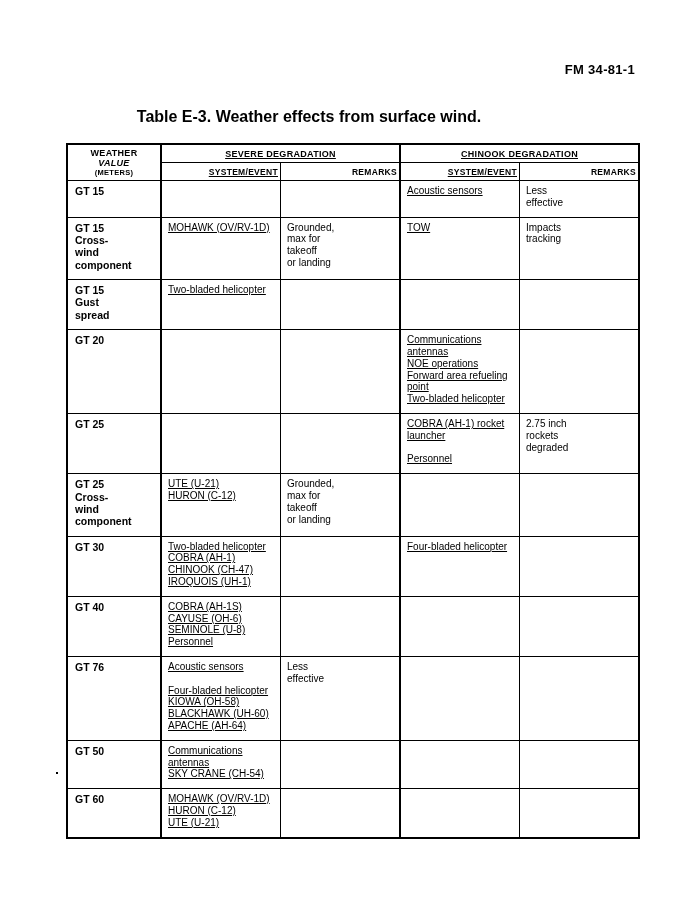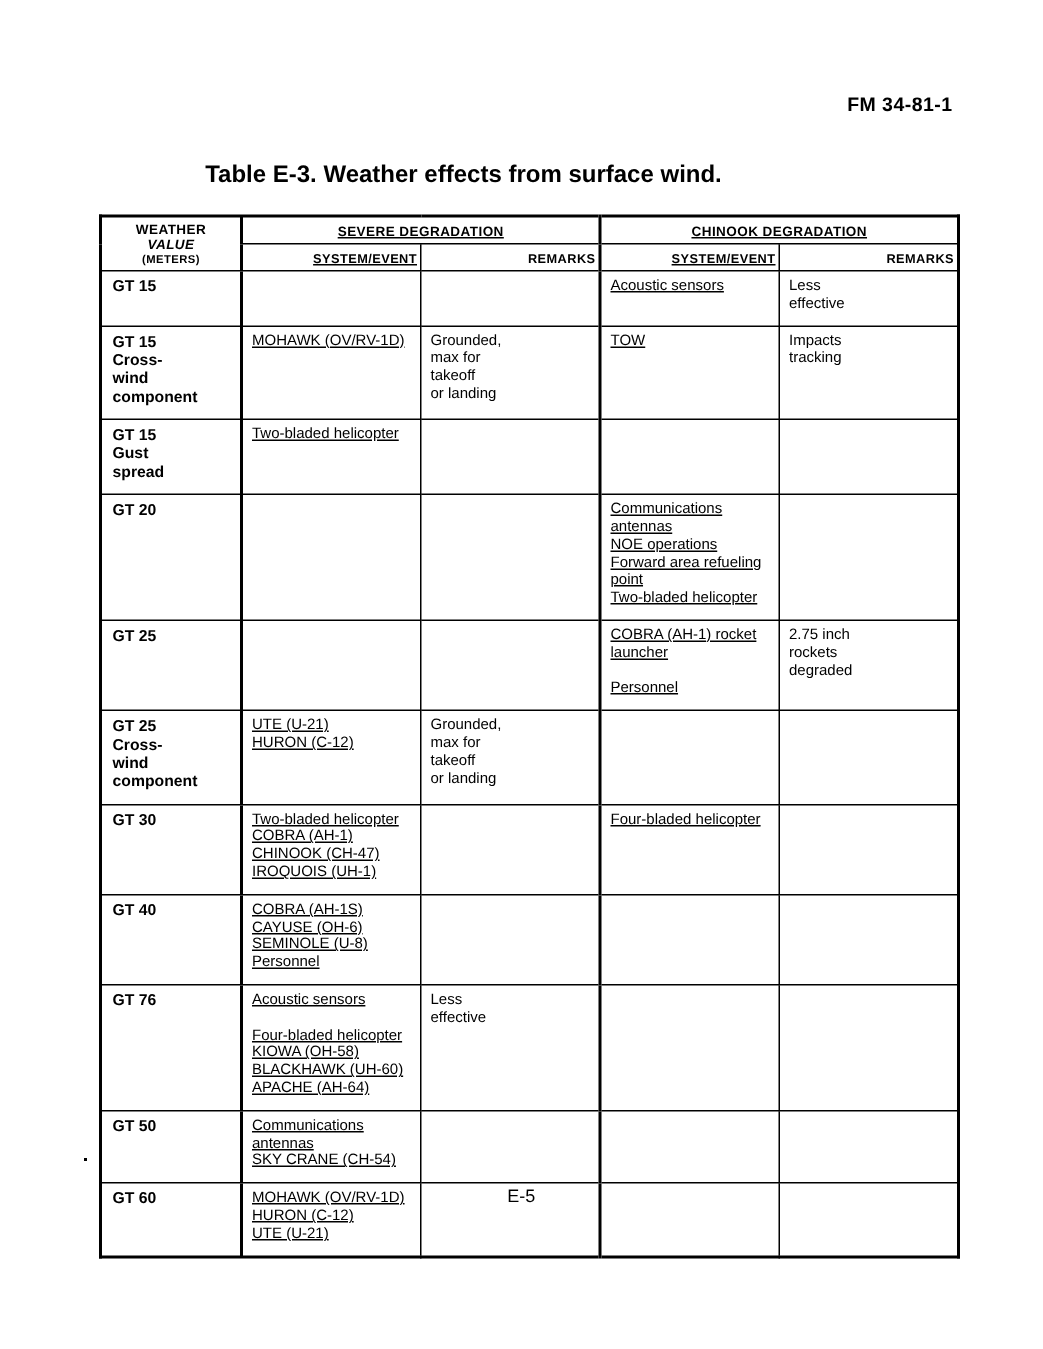--- a/index.html
+++ b/index.html
@@ -275,15 +275,14 @@
           <td class="cell colC dash-left"></td>
           <td class="cell colD sep-left"></td>
           <td class="cell colE dash-left"></td>
         </tr>
       </tbody>
     </table>
   </div>
 
   <div class="stray-dot"></div>
 
-  <div class="page-number">E-5</div>
 
 </div>
 
 </body></html>

